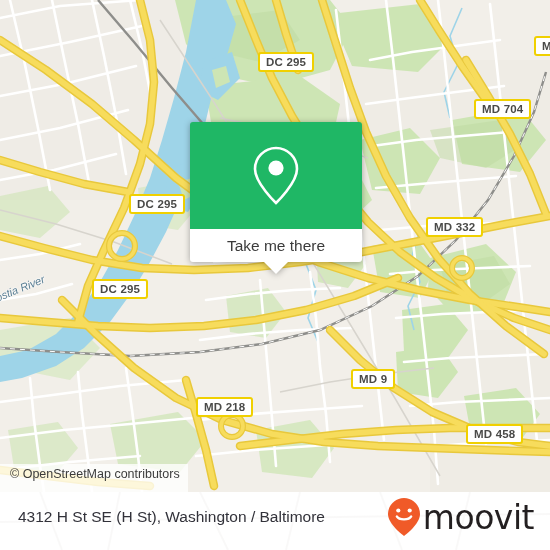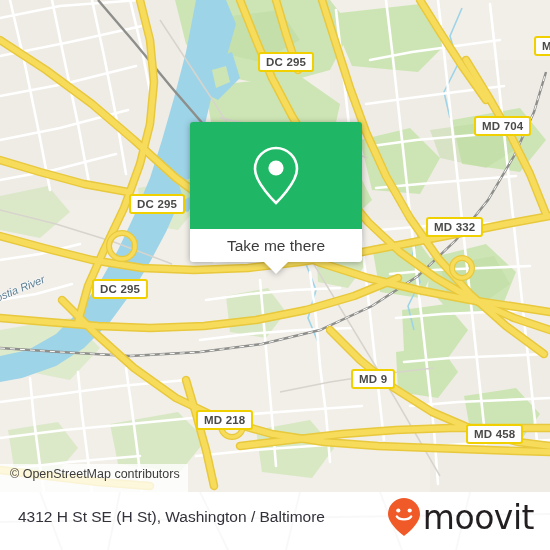--- a/index.html
+++ b/index.html
@@ -310,26 +310,26 @@
         </g>
         <g stroke="#f7dc5c" fill="none" stroke-width="3.6">
           <circle cx="122" cy="246" r="13"></circle>
           <circle cx="232" cy="426" r="11"></circle>
           <circle cx="462" cy="268" r="10"></circle>
         </g>
       </g>
     </svg>
 
     <div class="shield" style="left:258px; top:52px;">DC 295</div>
-    <div class="shield" style="left:474px; top:116px;">MD 704</div>
+    <div class="shield" style="left:474px; top:99px;">MD 704</div>
     <div class="shield" style="left:129px; top:194px;">DC 295</div>
     <div class="shield" style="left:426px; top:217px;text-align:right;">MD 332</div>
     <div class="shield" style="left:92px; top:279px;">DC 295</div>
     <div class="shield" style="left:351px; top:369px;">MD 9</div>
-    <div class="shield" style="left:196px; top:397px;margin-top:13px;">MD 218</div>
+    <div class="shield" style="left:196px; top:397px;">MD 218</div>
     <div class="shield" style="left:466px; top:424px;text-align:right;">MD 458</div>
     <div class="shield" style="left:534px; top:36px;">M</div>
 
     <div class="water-label" style="left:-4px; top:292px; transform:rotate(-22deg); transform-origin:left center;">ostia River</div>
 
     <div id="popup">
       <div id="popup-head">
         <svg width="54" height="62" viewBox="0 0 54 62">
           <path d="M27 3 C15.4 3 6 12.4 6 24 C6 38 27 58 27 58 C27 58 48 38 48 24 C48 12.4 38.6 3 27 3 Z" fill="none" stroke="#ffffff" stroke-width="2.6"></path>
           <circle cx="27" cy="23" r="7.6" fill="#ffffff"></circle>

